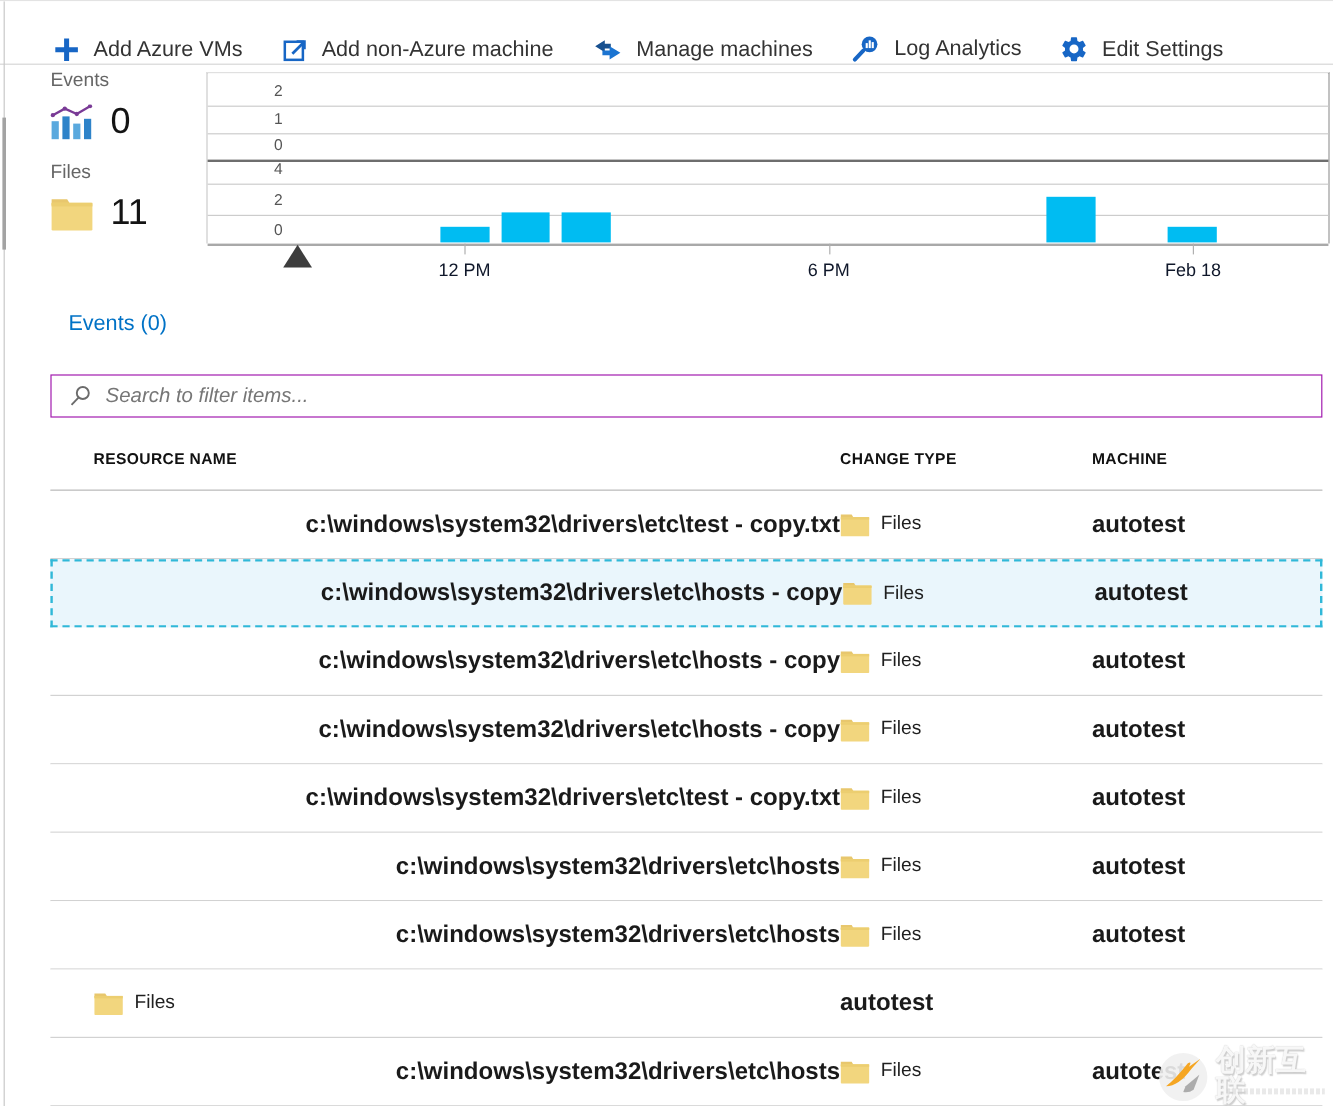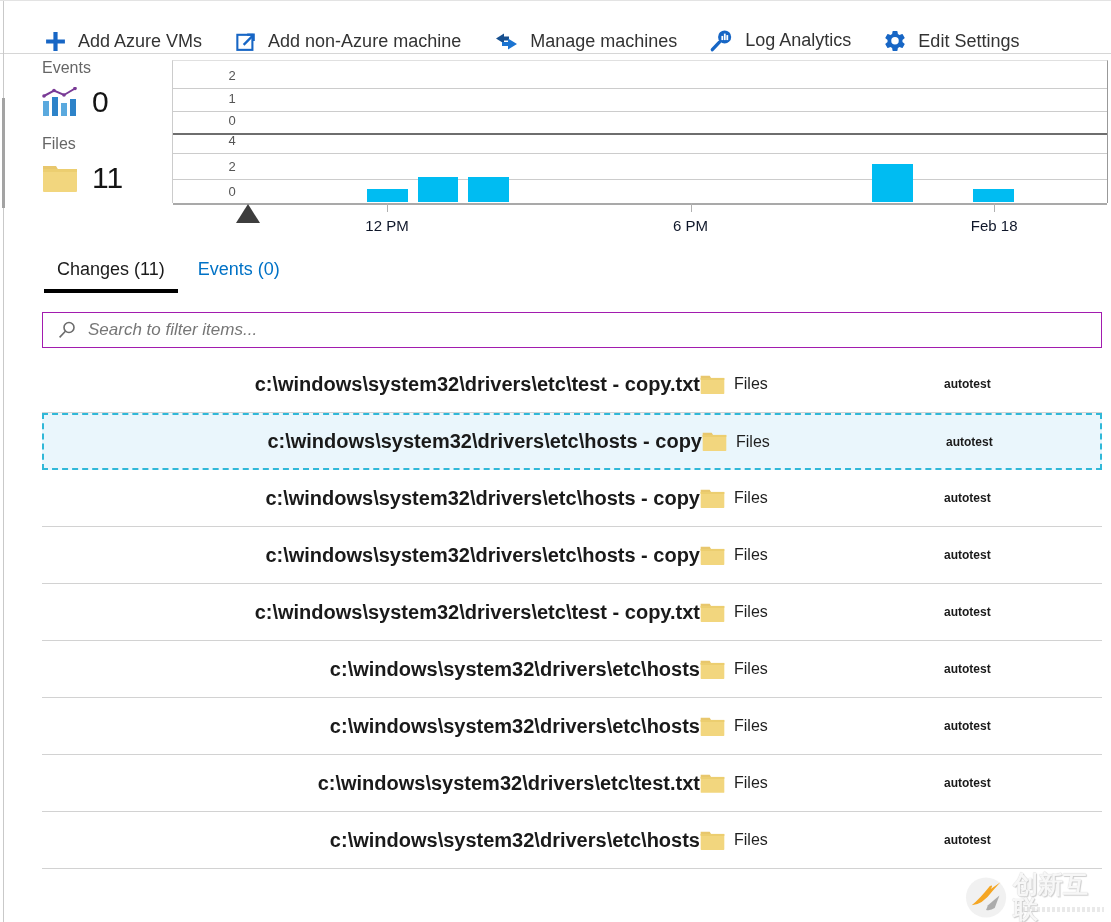--- a/index.html
+++ b/index.html
@@ -62,21 +62,21 @@
   
   .table { position:absolute; left:42px; top:355px; width:1060px; }
   .t-head, .t-row {
     display:grid; grid-template-columns:622px 210px 1fr; align-items:center; padding-left:36px;
   }
   .t-head { height:53px; border-bottom:1px solid #adadad; }
   .t-head span { font-size:13px; font-weight:bold; color:#111; letter-spacing:.3px; }
   .t-row { height:57px; border-bottom:1px solid #d2d2d2; cursor:pointer; background:#fff; }
   .t-row .res { font-size:20px; font-weight:600; color:#1a1a1a; white-space:nowrap; overflow:hidden;text-align:right; }
   .t-row .chg { display:flex; align-items:center; gap:9px; font-size:16px; color:#1f1f1f; }
-  .t-row .mac { font-size:12px; font-weight:600; color:#1a1a1a;margin-left:34px; }
+  .t-row .mac { font-size:20px; font-weight:600; color:#1a1a1a; }
   .t-row.selected { background:#eaf6fc; border:2px dashed #30b8d8; }
   
   .watermark {
     position:absolute; left:965px; top:872px; width:146px; height:48px;
     display:flex; align-items:center; gap:6px; pointer-events:none; z-index:20;
   }
   .wm-text { font-size:25px; font-weight:bold; color:rgba(250,250,250,.95);
     text-shadow:0 0 1px #c2c2c2, 1px 1px 1px #cfcfcf; line-height:1; }
   .wm-sub { position:absolute; left:57px; top:34px; width:82px; height:5px; opacity:.45;
     background:repeating-linear-gradient(90deg,#cfcfcf 0 3px, transparent 3px 5px); }
@@ -177,33 +177,37 @@
     <div class="xtick-mark" style="left: 22.973%;"></div>
     <div class="xtick-label" style="left: 22.973%;">12 PM</div>
     <div class="xtick-mark" style="left: 55.4054%;"></div>
     <div class="xtick-label" style="left: 55.4054%;">6 PM</div>
     <div class="xtick-mark" style="left: 87.8378%;"></div>
     <div class="xtick-label" style="left: 87.8378%;">Feb 18</div>
     <div class="tri-marker" style="left: 8.10811%;"></div>
   </div>
 
 <div class="tabs">
-  <div class="tab active">Changes (11)</div>
   <div class="tab">Events (0)</div>
 </div>
 
 <div class="search-box">
   <svg width="20" height="20" viewBox="0 0 20 20">
       <circle cx="12" cy="7.5" r="5" fill="none" stroke="#6b6b6b" stroke-width="1.6"></circle>
       <line x1="8.4" y1="11.3" x2="2.6" y2="17.4" stroke="#6b6b6b" stroke-width="1.6"></line>
     </svg>
   <input type="text" placeholder="Search to filter items..." style="">
 </div>
 
 <div class="table">
+  <div class="t-head">
+    <span>RESOURCE NAME</span>
+    <span>CHANGE TYPE</span>
+    <span>MACHINE</span>
+  </div>
   <div id="table-body">
       <div class="t-row">
         <span class="res">c:\windows\system32\drivers\etc\test - copy.txt</span>
         <span class="chg">
   <svg width="25" height="21" viewBox="0 0 36 29">
     <path fill="#e8c76d" d="M1 2 h13 l3 5 h-16 z"></path>
             <rect x="1" y="5" width="34" height="23" rx="1" fill="#f2d67e"></rect>
             <rect x="1" y="5" width="34" height="3" fill="#ecce70"></rect>
   </svg>
 <span>Files</span>
@@ -276,21 +280,20 @@
   <svg width="25" height="21" viewBox="0 0 36 29">
     <path fill="#e8c76d" d="M1 2 h13 l3 5 h-16 z"></path>
             <rect x="1" y="5" width="34" height="23" rx="1" fill="#f2d67e"></rect>
             <rect x="1" y="5" width="34" height="3" fill="#ecce70"></rect>
   </svg>
 <span>Files</span>
         </span>
         <span class="mac">autotest</span>
       </div>
       <div class="t-row">
-        <span class="res">c:\windows\system32\drivers\etc\test.txt</span>
         <span class="chg">
   <svg width="25" height="21" viewBox="0 0 36 29">
     <path fill="#e8c76d" d="M1 2 h13 l3 5 h-16 z"></path>
             <rect x="1" y="5" width="34" height="23" rx="1" fill="#f2d67e"></rect>
             <rect x="1" y="5" width="34" height="3" fill="#ecce70"></rect>
   </svg>
 <span>Files</span>
         </span>
         <span class="mac">autotest</span>
       </div>

